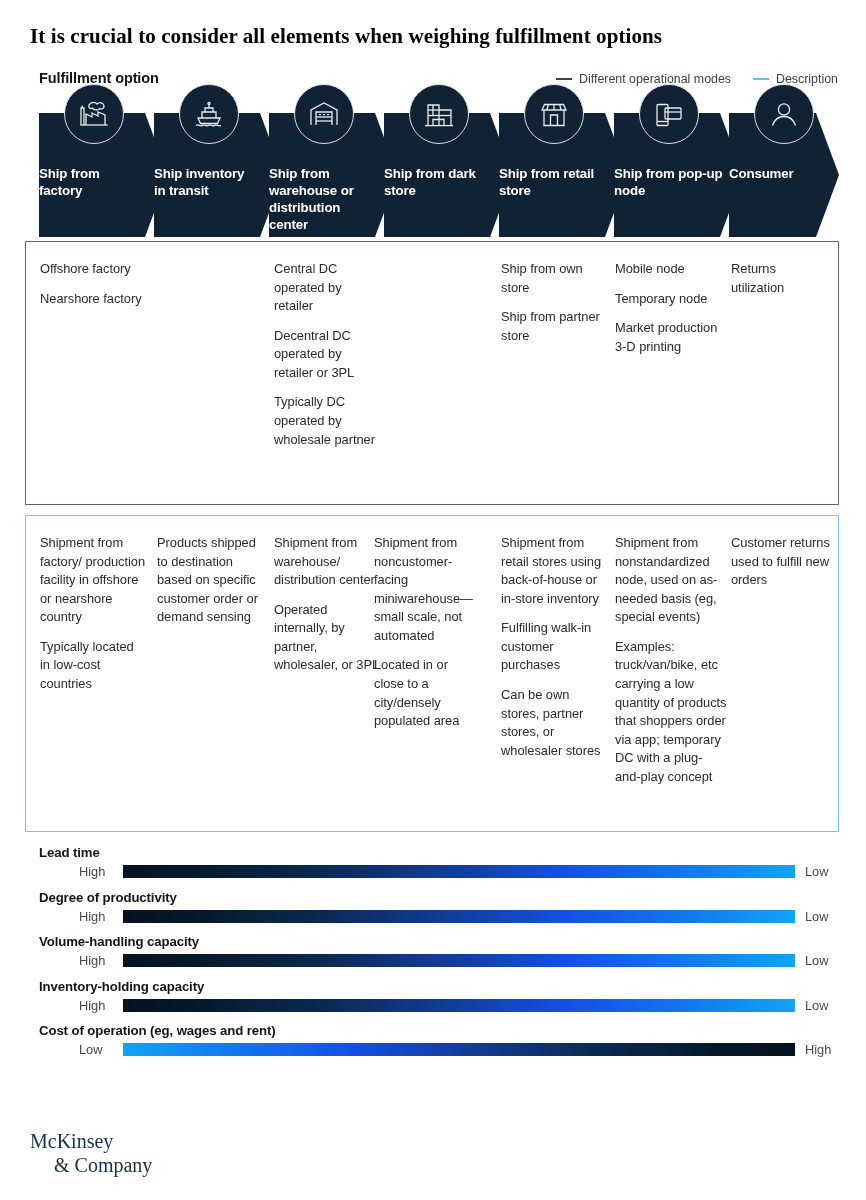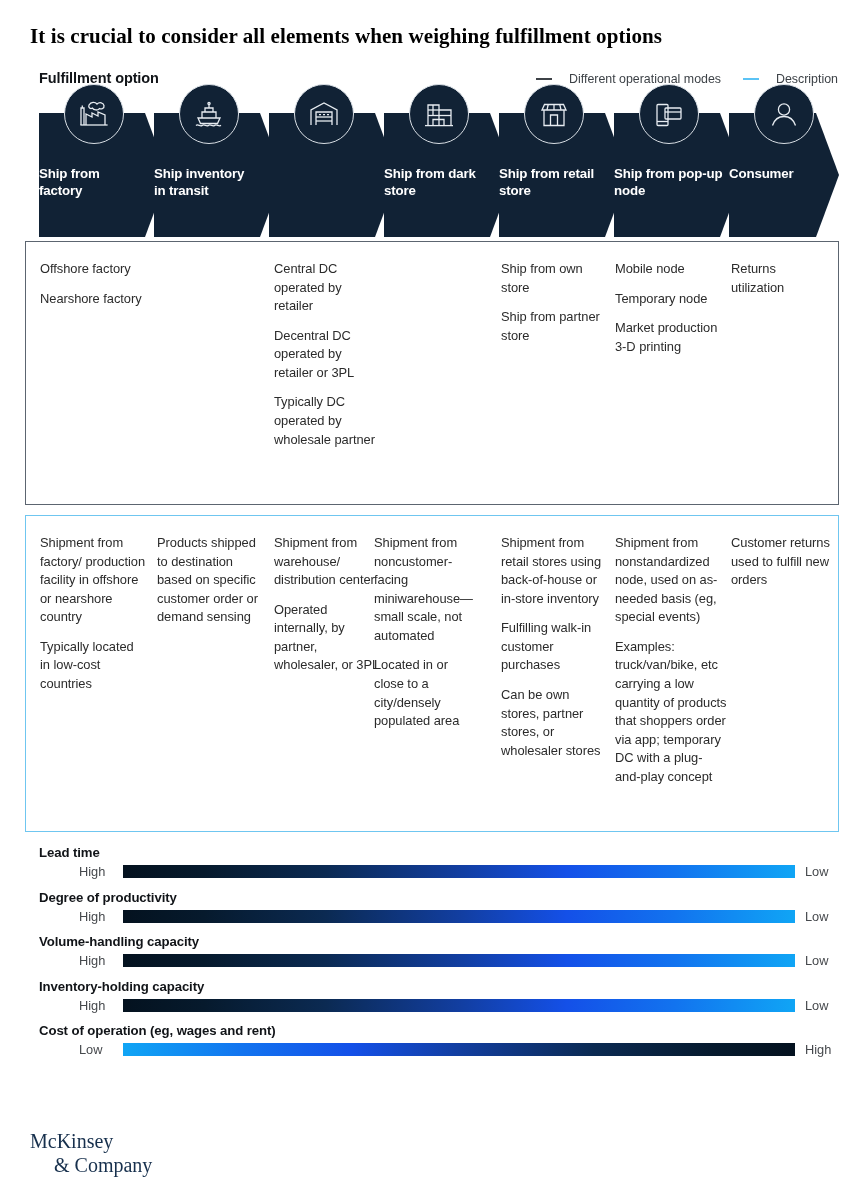--- a/index.html
+++ b/index.html
@@ -24,21 +24,21 @@
   .subhead {
     position:absolute; left:39px; top:70px;
     font-size:14.5px; font-weight:700; color:#111418;
     letter-spacing:-.1px;
   }
   .legend {
     position:absolute; right:28px; top:72px;
     display:flex; align-items:center; gap:22px;
     font-size:12.4px; color:#3d4247;
   }
-  .legend-item { display:flex; align-items:center; gap:17px; white-space:nowrap; }
+  .legend-item { display:flex; align-items:center; gap:7px; white-space:nowrap; }
   .legend-dash { display:block; width:16px; height:2px; background:#3d4247; }
   .legend-dash.blue { background:#5bc3f5; }
 
   
   .band { position:absolute; left:39px; top:113px; width:800px; height:124px; }
   .band svg { display:block; }
   .chev-labels { position:absolute; left:0; top:0; width:800px; height:124px; }
   .chev-label {
     position:absolute;
     color:#ffffff; font-size:13.3px; font-weight:700; line-height:1.28;
@@ -183,20 +183,21 @@
       </div>
       <div class="icon-circle" style="left:715px;">
         <svg width="34" height="30" viewBox="0 0 34 30" fill="none" stroke="#e7ecf1" stroke-width="1.3">
           <circle cx="17" cy="10.5" r="5.6"></circle>
           <path d="M5.5 26.5 C7.5 20.4 12 17.5 17 17.5 C22 17.5 26.5 20.4 28.5 26.5"></path>
         </svg>
       </div>
 
       <div class="chev-label" style="left:0px;  top:52px; width:100px;">Ship from factory</div>
       <div class="chev-label" style="left:115px;top:52px; width:105px;">Ship inventory in transit</div>
+      <div class="chev-label" style="left:230px;top:52px; width:105px;">Ship from warehouse or distribution center</div>
       <div class="chev-label" style="left:345px;top:52px; width:100px;">Ship from dark store</div>
       <div class="chev-label" style="left:460px;top:52px; width:100px;">Ship from retail store</div>
       <div class="chev-label" style="left:575px;top:52px; width:110px;">Ship from pop-up node</div>
       <div class="chev-label" style="left:690px;top:52px; width:100px;">Consumer</div>
     </div>
   </div>
 
   <div class="box modes">
     <div class="cols">
       <div class="col" style="left:14px; width:104px;">

